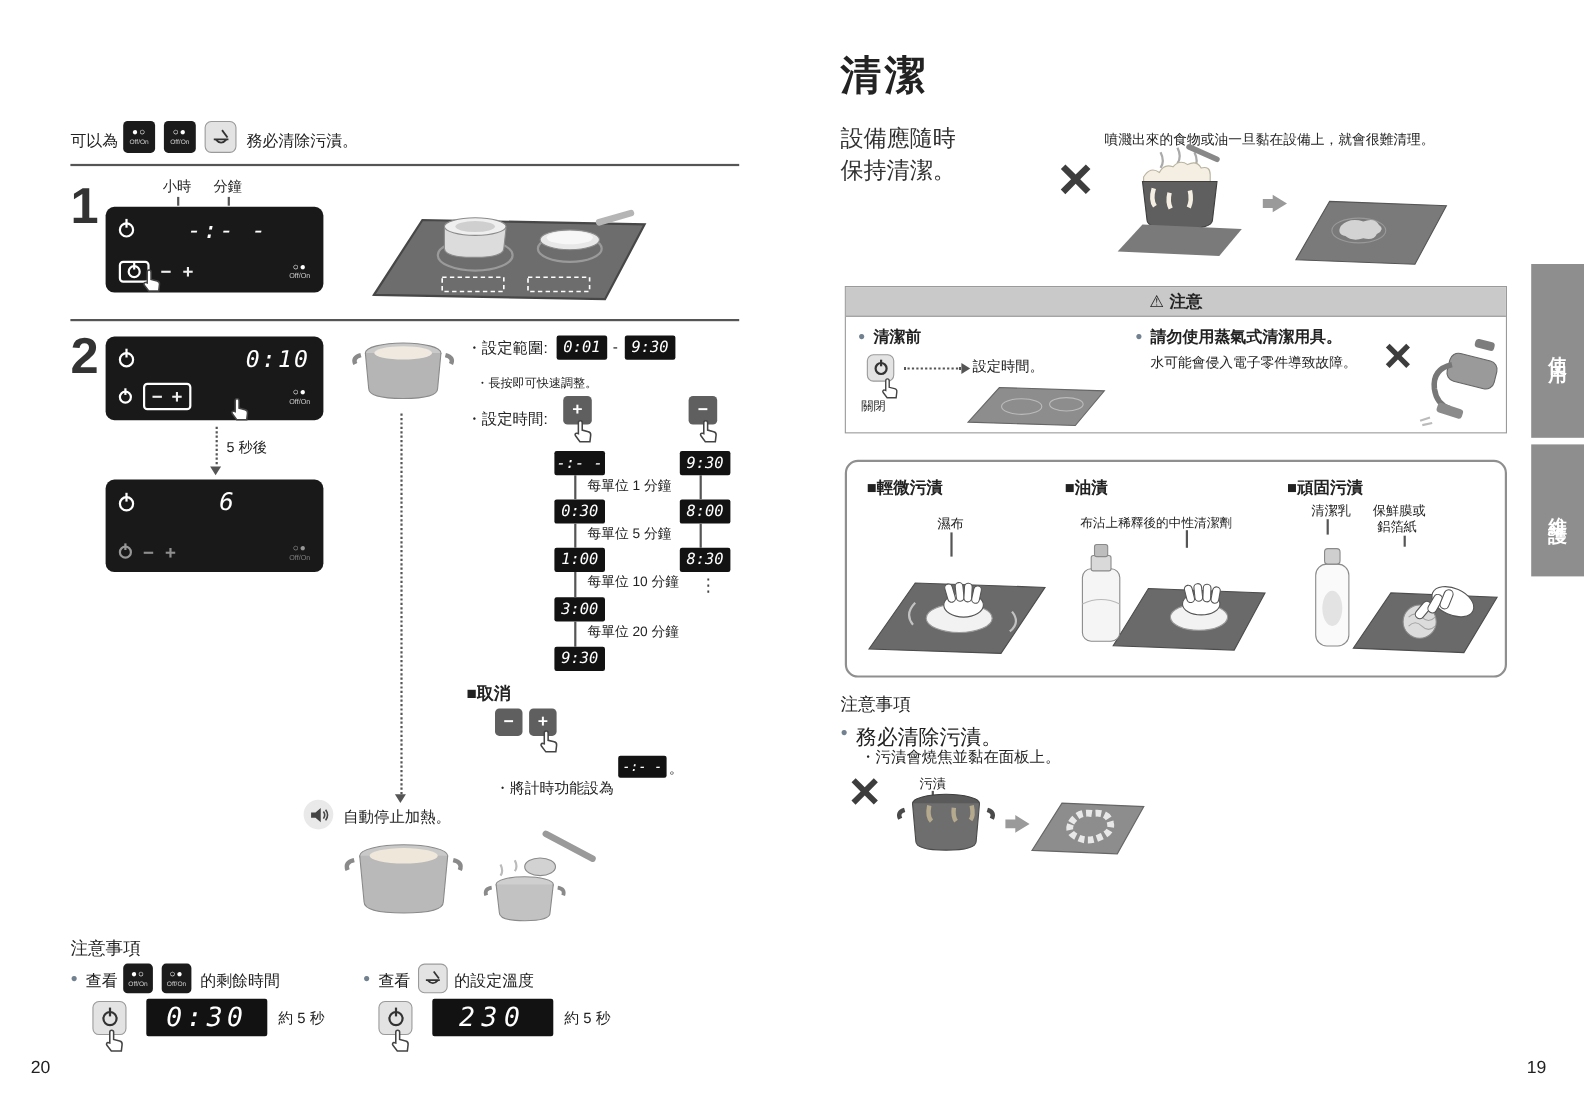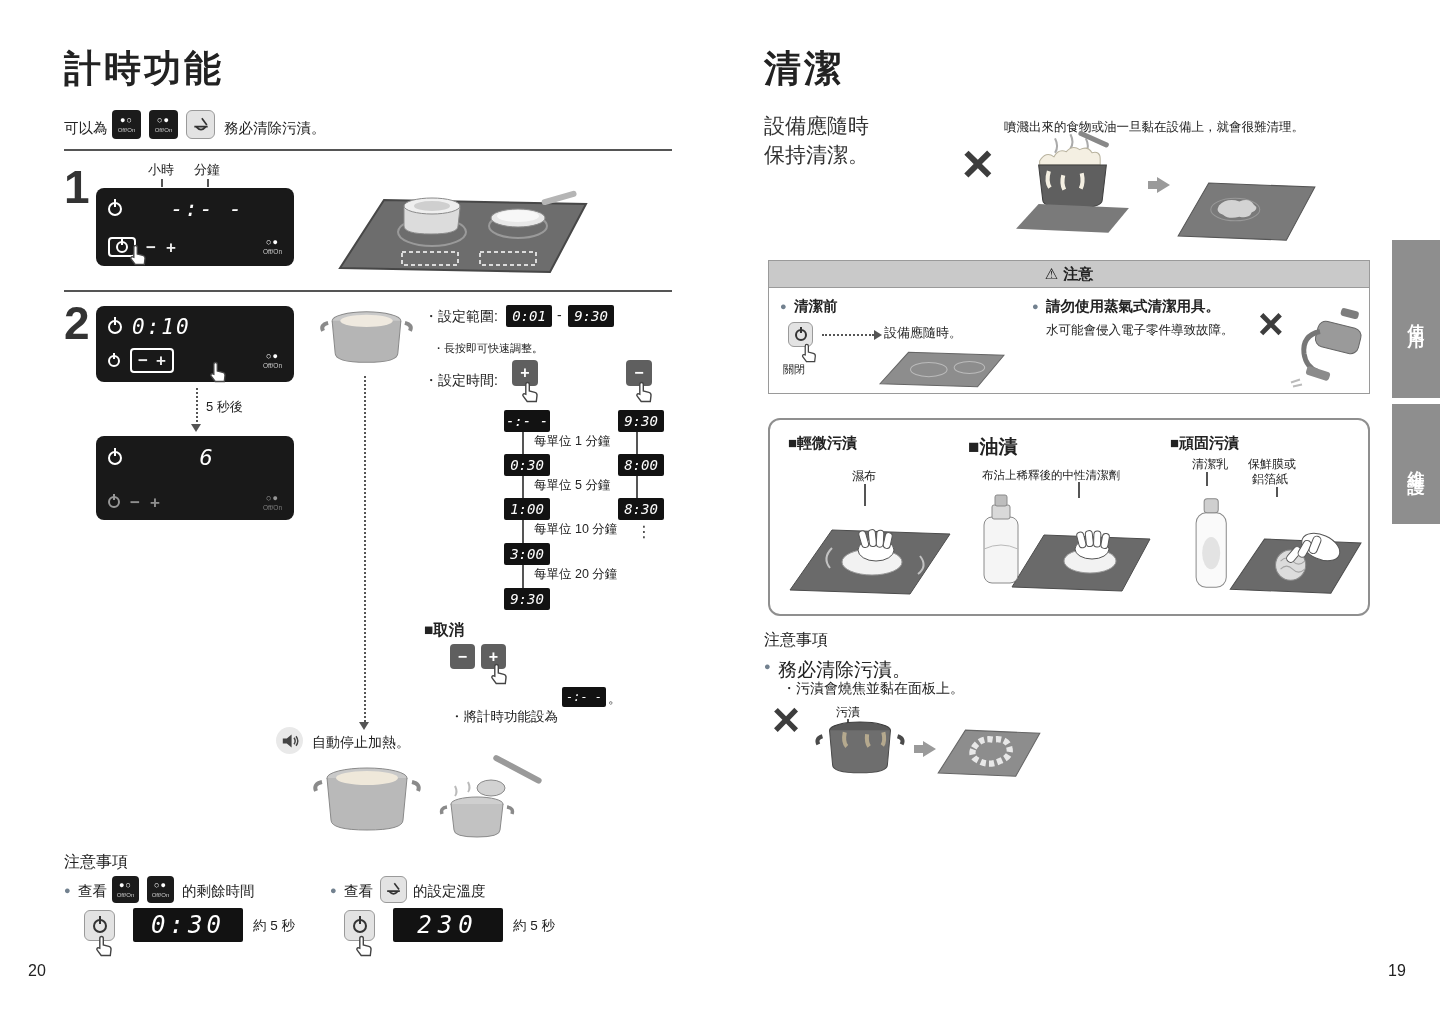--- a/index.html
+++ b/index.html
@@ -53,21 +53,20 @@
   .vtab{background:#8e8e8e;color:#fff;writing-mode:vertical-rl;display:flex;align-items:center;
         justify-content:center;font-size:17px;font-weight:bold;letter-spacing:8px}
   .leader{background:#555;width:1.5px}
   .spk{background:#e9e9e9;border-radius:50%;display:flex;align-items:center;justify-content:center}
 </style>
 </head>
 <body>
 
 <div class="sheet">
 
-  <div class="abs b" style="left:64px;top:44px;font-size:37px;letter-spacing:3px">計時功能</div>
 
   <span class="abs" style="left:64px;top:119px;font-size:14.5px">可以為</span>
   <span class="abs heaterkey" style="left:112px;top:110px;width:29px;height:29px">
     <span class="dots">●○</span>
     <span class="oo">Off/On</span>
   </span>
   <span class="abs heaterkey" style="left:149px;top:110px;width:29px;height:29px">
     <span class="dots">○●</span>
     <span class="oo">Off/On</span>
   </span>
@@ -122,21 +121,21 @@
     <rect x="150" y="86" width="56" height="13" fill="none" stroke="#fff" stroke-dasharray="4 3" stroke-width="1.5"></rect>
   </svg>
 
   <div class="abs hr" style="left:64px;top:290px;width:608px"></div>
 
   <div class="abs b" style="left:64px;top:296px;font-size:46px;color:#333">2</div>
 
   <div class="abs panel" style="left:96px;top:306px;width:198px;height:76px">
     <div class="prow">
       <span class="pwr p14"></span>
-      <span class="seg" style="flex:1;text-align:left;font-size:21px">0:10</span>
+      <span class="seg" style="flex:1;text-align:right;font-size:21px">0:10</span>
     </div>
     <div class="prow">
       <span class="pwr p12"></span>
       <span class="hl">
         <span class="pm">−</span>
         <span class="pm">+</span>
       </span>
       <span class="rgrp">
         <span class="dots">○●</span>
         <span class="oo">Off/On</span>
@@ -325,21 +324,21 @@
   <span class="abs b" style="left:794px;top:297px;font-size:14.5px">清潔前</span>
   <span class="abs graykey" style="left:788px;top:322px;width:25px;height:25px">
     <span class="pwr p12 pdark"></span>
   </span>
   <svg class="abs" style="left:800px;top:342px" width="18" height="22" viewBox="0 0 20 24">
     <path d="M7.5 2.5C8.6 2.5 9.3 3.3 9.3 4.4L9.3 11 14.8 12.4C16.3 12.8 17.2 14 17 15.6L16.3 21.5 7.2 21.5 3.2 16.2C2.2 14.9 3.3 13.4 4.8 13.9L5.8 14.2 5.8 4.4C5.8 3.3 6.5 2.5 7.5 2.5Z" fill="#fff" stroke="#444" stroke-width="1.4"></path>
   </svg>
   <span class="abs" style="left:783px;top:362px;font-size:11px">關閉</span>
   <div class="abs doth" style="left:822px;top:334px;width:52px"></div>
   <div class="abs arrr" style="left:874px;top:330px"></div>
-  <span class="abs" style="left:884px;top:324px;font-size:13px">設備應隨時。</span>
+  <span class="abs" style="left:884px;top:324px;font-size:13px">設定時間。</span>
   <svg class="abs" style="left:876px;top:342px" width="132" height="48" viewBox="0 0 130 45">
     <polygon points="4,40 100,43 126,12 32,9" fill="#8d8d8d" stroke="#666"></polygon>
     <ellipse cx="52" cy="26" rx="18" ry="7" fill="none" stroke="#bbb"></ellipse>
     <ellipse cx="92" cy="24" rx="15" ry="6" fill="none" stroke="#bbb"></ellipse>
   </svg>
   <span class="abs bul" style="left:1032px;top:300px;font-size:11px">●</span>
   <span class="abs b" style="left:1046px;top:297px;font-size:14.5px">請勿使用蒸氣式清潔用具。</span>
   <span class="abs" style="left:1046px;top:322px;font-size:12.5px">水可能會侵入電子零件導致故障。</span>
   <span class="abs xmark" style="left:1258px;top:302px;font-size:44px">×</span>
   <svg class="abs" style="left:1290px;top:298px" width="80" height="92" viewBox="0 0 80 85">
@@ -360,21 +359,21 @@
     <g fill="#fff" stroke="#555">
       <ellipse cx="92" cy="50" rx="18" ry="11"></ellipse>
       <rect x="74" y="32" width="7" height="17" rx="3.5" transform="rotate(-16 74 32)"></rect>
       <rect x="84" y="30" width="7" height="17" rx="3.5" transform="rotate(-6 84 30)"></rect>
       <rect x="93" y="30" width="7" height="17" rx="3.5" transform="rotate(3 93 30)"></rect>
       <rect x="102" y="32" width="7" height="16" rx="3.5" transform="rotate(12 102 32)"></rect>
     </g>
     <path d="M48 48 q-10 10 -2 20 M136 56 q8 10 -2 18" stroke="#c2c2c2" fill="none" stroke-width="2"></path>
   </svg>
 
-  <span class="abs b" style="left:968px;top:434px;font-size:19px">■油漬</span>
+  <span class="abs b" style="left:968px;top:434px;font-size:15px">■油漬</span>
   <span class="abs" style="left:982px;top:468px;font-size:11.5px">布沾上稀釋後的中性清潔劑</span>
   <div class="abs leader" style="left:1078px;top:482px;height:16px"></div>
   <svg class="abs" style="left:972px;top:486px" width="180" height="112" viewBox="0 0 180 110">
     <polygon points="40,100 150,104 178,52 72,48" fill="#6a6a6a" stroke="#4c4c4c"></polygon>
     <ellipse cx="118" cy="74" rx="26" ry="12" fill="#f2f2f2" stroke="#9a9a9a"></ellipse>
     <g fill="#fff" stroke="#555">
       <ellipse cx="120" cy="62" rx="17" ry="10"></ellipse>
       <rect x="104" y="46" width="7" height="16" rx="3.5" transform="rotate(-14 104 46)"></rect>
       <rect x="113" y="44" width="7" height="16" rx="3.5" transform="rotate(-6 113 44)"></rect>
       <rect x="122" y="44" width="7" height="16" rx="3.5" transform="rotate(2 122 44)"></rect>

